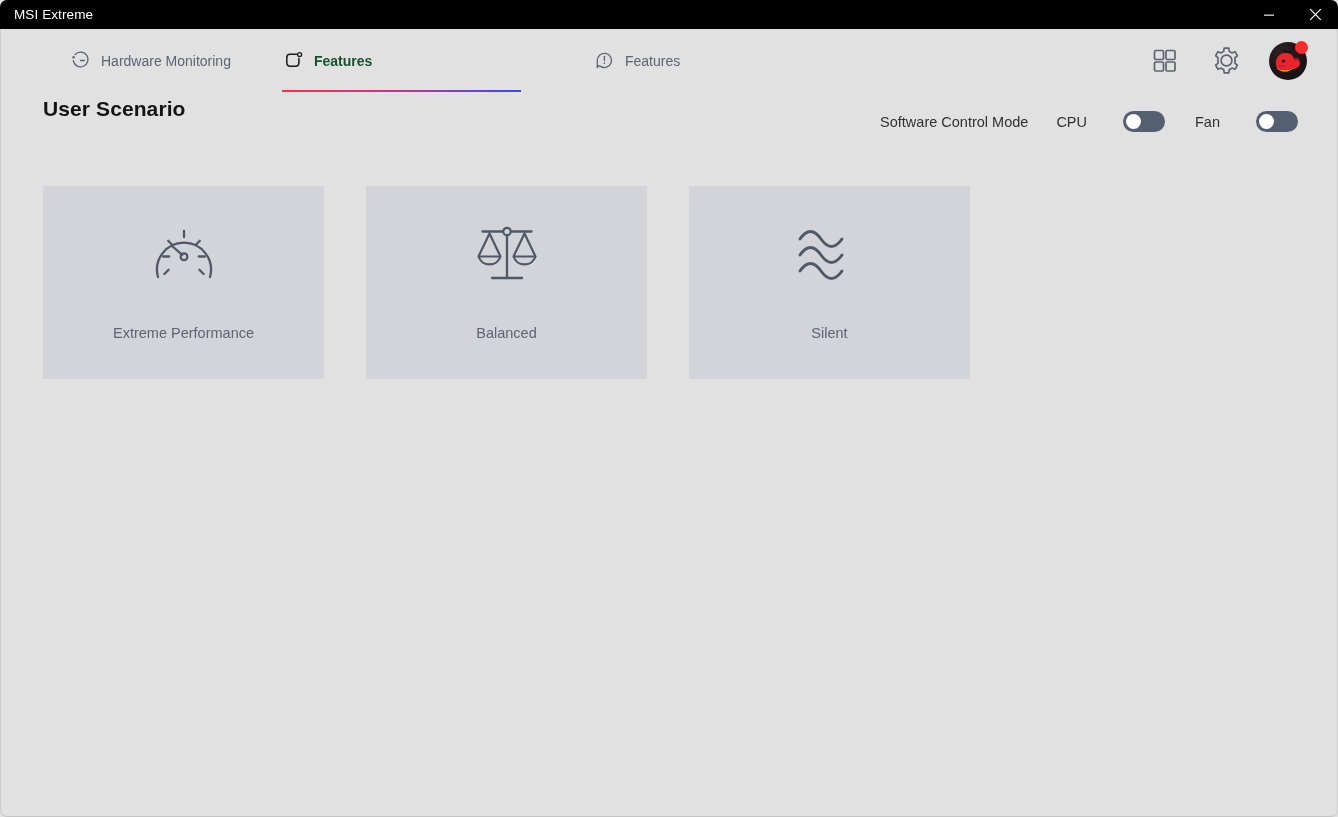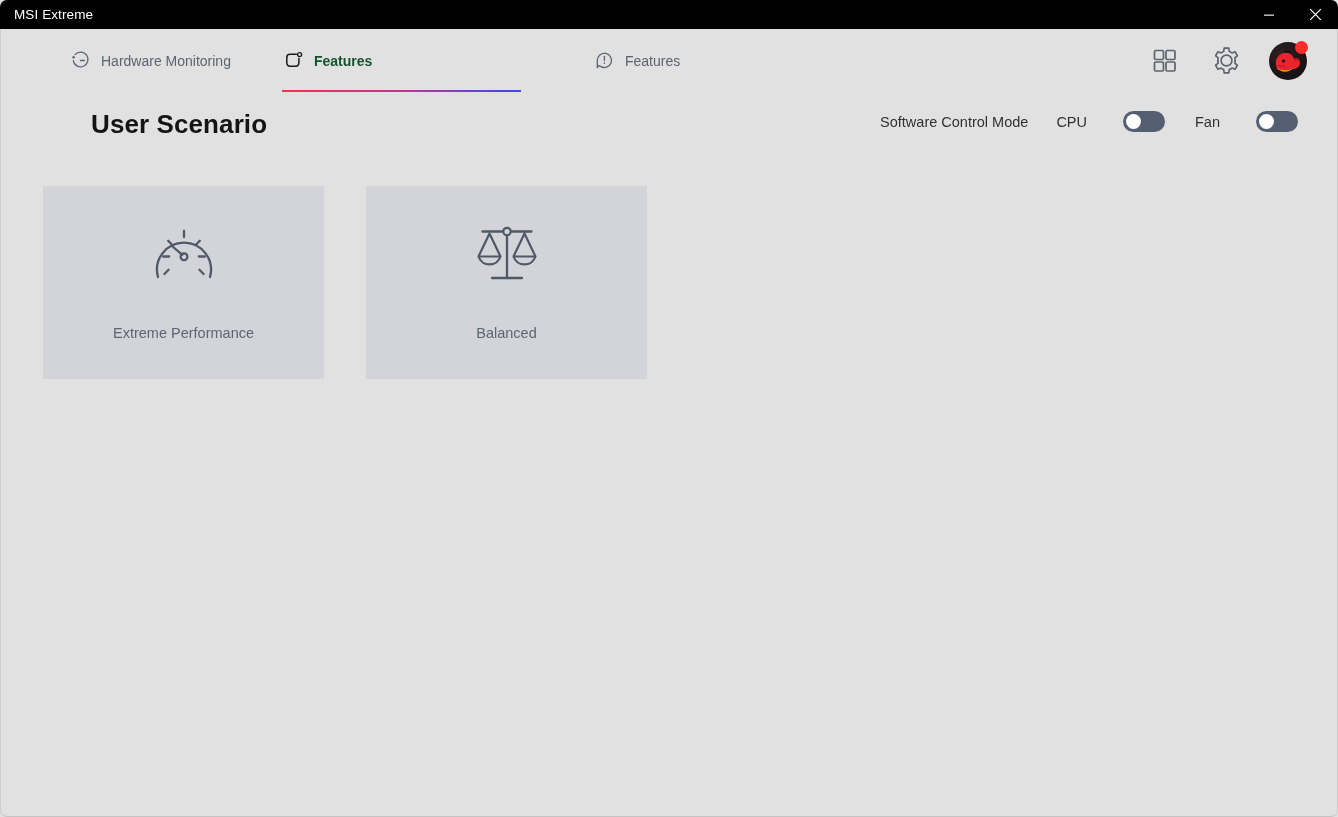--- a/index.html
+++ b/index.html
@@ -171,27 +171,26 @@
   #section-header {
     position: absolute;
     left: 0;
     top: 63px;
     width: 1336px;
     height: 62px;
   }
   #page-title {
     position: absolute;
     left: 42px;
-    top: 17px;
-    font-size: 26px;
+    top: 5px;
+    font-size: 21px;
     font-weight: bold;
     color: #141414;
     letter-spacing: 0.1px;
     font-family: "Liberation Sans", sans-serif;
-    margin-left: 48px;
   }
 
   #control-mode-group {
     position: absolute;
     right: 39px;
     top: 19px;
     display: flex;
     align-items: center;
     margin-left: 26px;
   }
@@ -431,17 +430,29 @@
             <path d="M9.5 36.5 L29.5 36.5" stroke="#4e5866" stroke-width="2.2" stroke-linecap="round"></path>
             <path d="M54.5 13.5 L43.5 36.5 A11.6 11.6 0 0 0 65.5 36.5 Z" stroke="#4e5866" stroke-width="2.2" fill="none" stroke-linejoin="round"></path>
             <path d="M44.5 36.5 L64.5 36.5" stroke="#4e5866" stroke-width="2.2" stroke-linecap="round"></path>
           </svg>
         </div>
         <div class="card-label-row">
           <span class="card-label">Balanced</span>
         </div>
       </div>
 
+      <div class="scenario-card">
+        <div class="card-icon">
+          <svg width="74" height="70" viewBox="0 0 74 70">
+            <path d="M7 19 C14 9 21 9 28 19 C35 29 42 29 49 19" stroke="#4e5866" stroke-width="2.9" fill="none" stroke-linecap="round"></path>
+            <path d="M7 35 C14 25 21 25 28 35 C35 45 42 45 49 35" stroke="#4e5866" stroke-width="2.9" fill="none" stroke-linecap="round"></path>
+            <path d="M7 51 C14 41 21 41 28 51 C35 61 42 61 49 51" stroke="#4e5866" stroke-width="2.9" fill="none" stroke-linecap="round"></path>
+          </svg>
+        </div>
+        <div class="card-label-row">
+          <span class="card-label">Silent</span>
+        </div>
+      </div>
 
 
     </div>
   </div>
 </div>
 
 </body></html>

